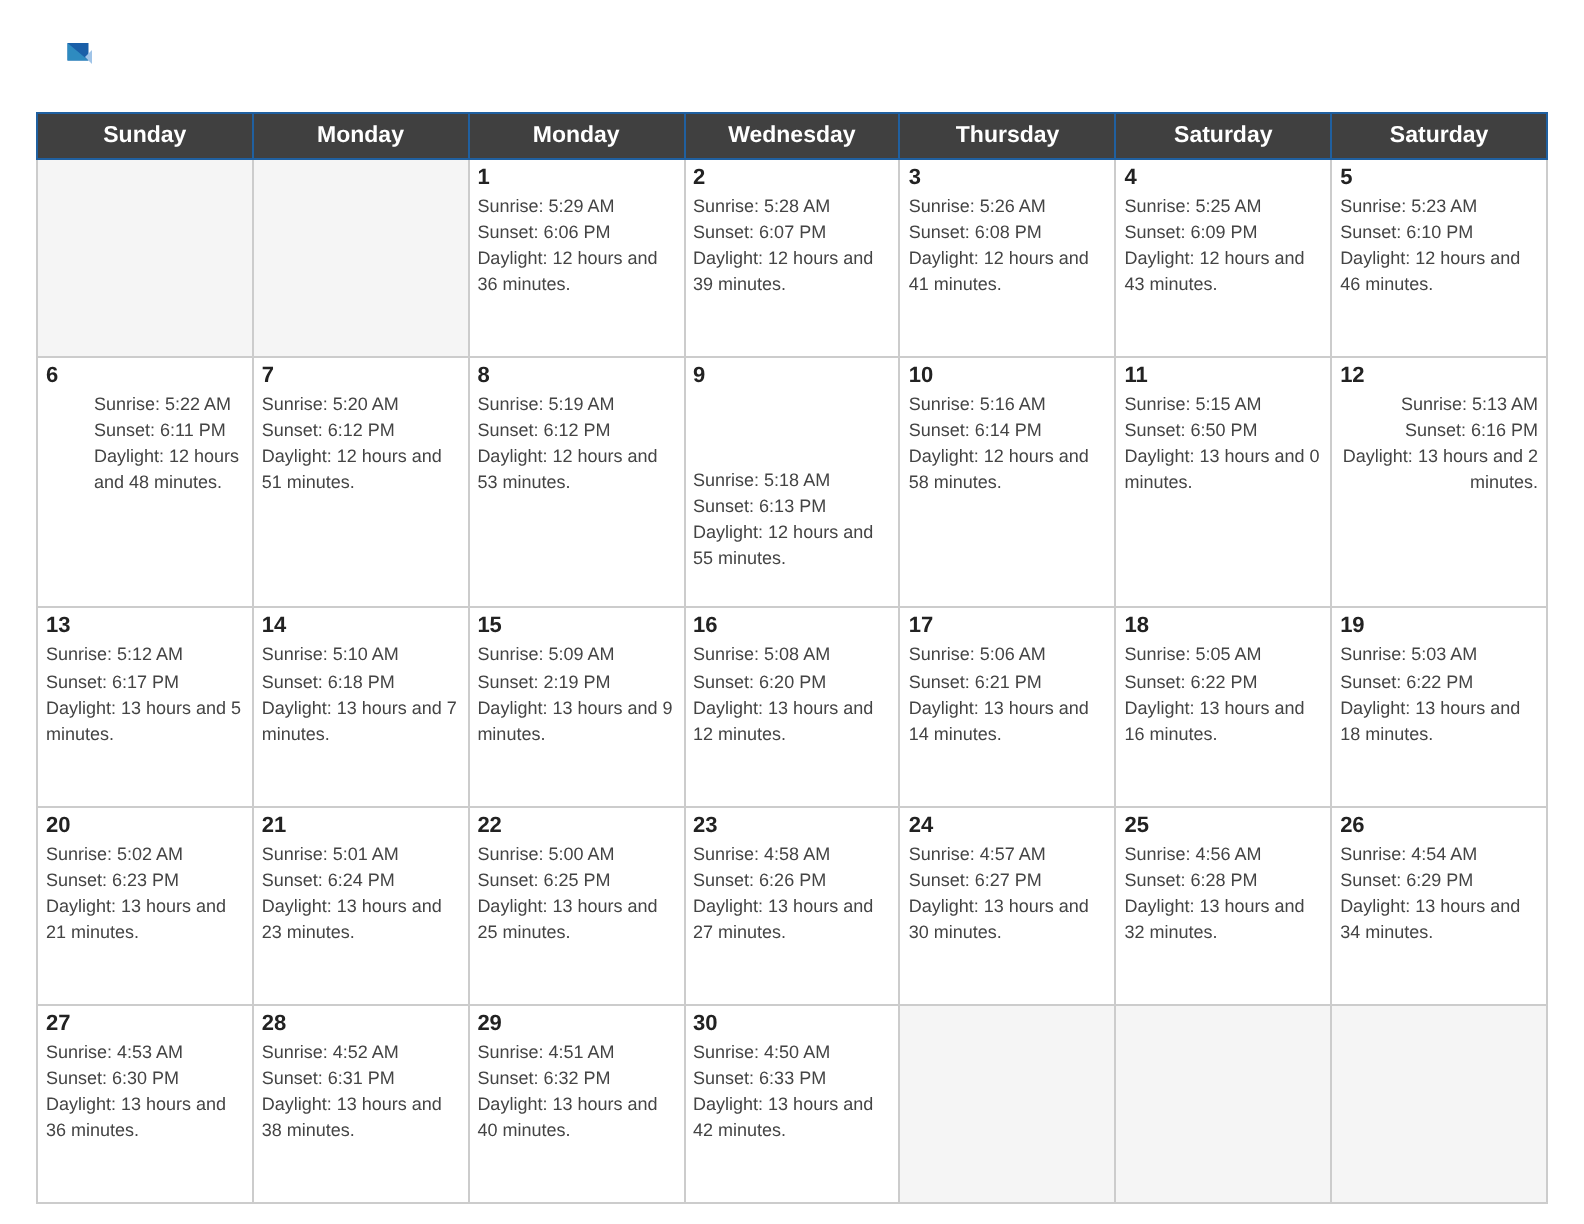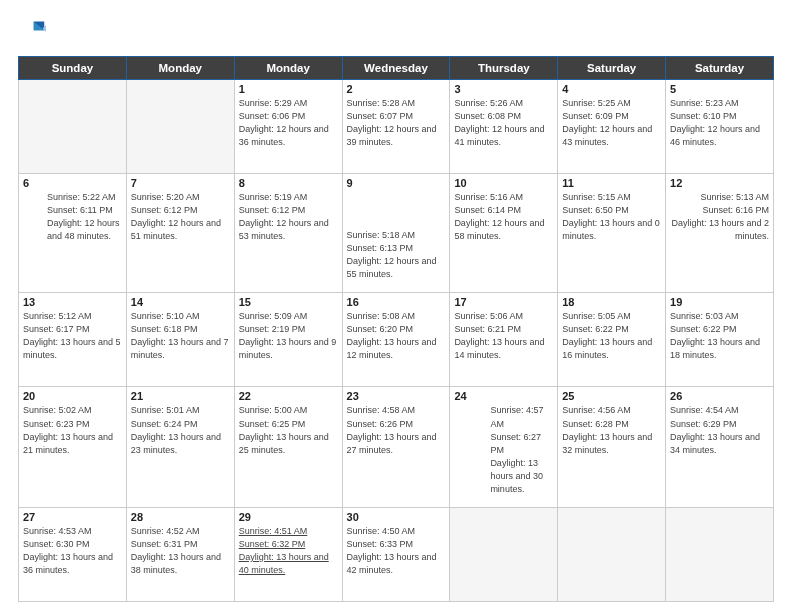--- a/index.html
+++ b/index.html
@@ -269,21 +269,21 @@
 Daylight: 13 hours and 25 minutes.</div>
           </td>
           <td>
             <span class="day-num">23</span>
             <div class="day-info" style="white-space: pre-line;">Sunrise: 4:58 AM
 Sunset: 6:26 PM
 Daylight: 13 hours and 27 minutes.</div>
           </td>
           <td>
             <span class="day-num">24</span>
-            <div class="day-info" style="white-space: pre-line; margin-left: 36px;">Sunrise: 4:57 AM
+            <div class="day-info" style="white-space: pre-line;">Sunrise: 4:57 AM
 Sunset: 6:27 PM
 Daylight: 13 hours and 30 minutes.</div>
           </td>
           <td>
             <span class="day-num">25</span>
             <div class="day-info" style="white-space: pre-line;">Sunrise: 4:56 AM
 Sunset: 6:28 PM
 Daylight: 13 hours and 32 minutes.</div>
           </td>
           <td>
@@ -301,21 +301,21 @@
 Daylight: 13 hours and 36 minutes.</div>
           </td>
           <td>
             <span class="day-num">28</span>
             <div class="day-info" style="white-space: pre-line;">Sunrise: 4:52 AM
 Sunset: 6:31 PM
 Daylight: 13 hours and 38 minutes.</div>
           </td>
           <td>
             <span class="day-num">29</span>
-            <div class="day-info" style="white-space: pre-line; text-decoration: underline;">Sunrise: 4:51 AM
+            <div class="day-info" style="white-space: pre-line;">Sunrise: 4:51 AM
 Sunset: 6:32 PM
 Daylight: 13 hours and 40 minutes.</div>
           </td>
           <td>
             <span class="day-num">30</span>
             <div class="day-info" style="white-space: pre-line;">Sunrise: 4:50 AM
 Sunset: 6:33 PM
 Daylight: 13 hours and 42 minutes.</div>
           </td>
           <td class="empty"></td>

